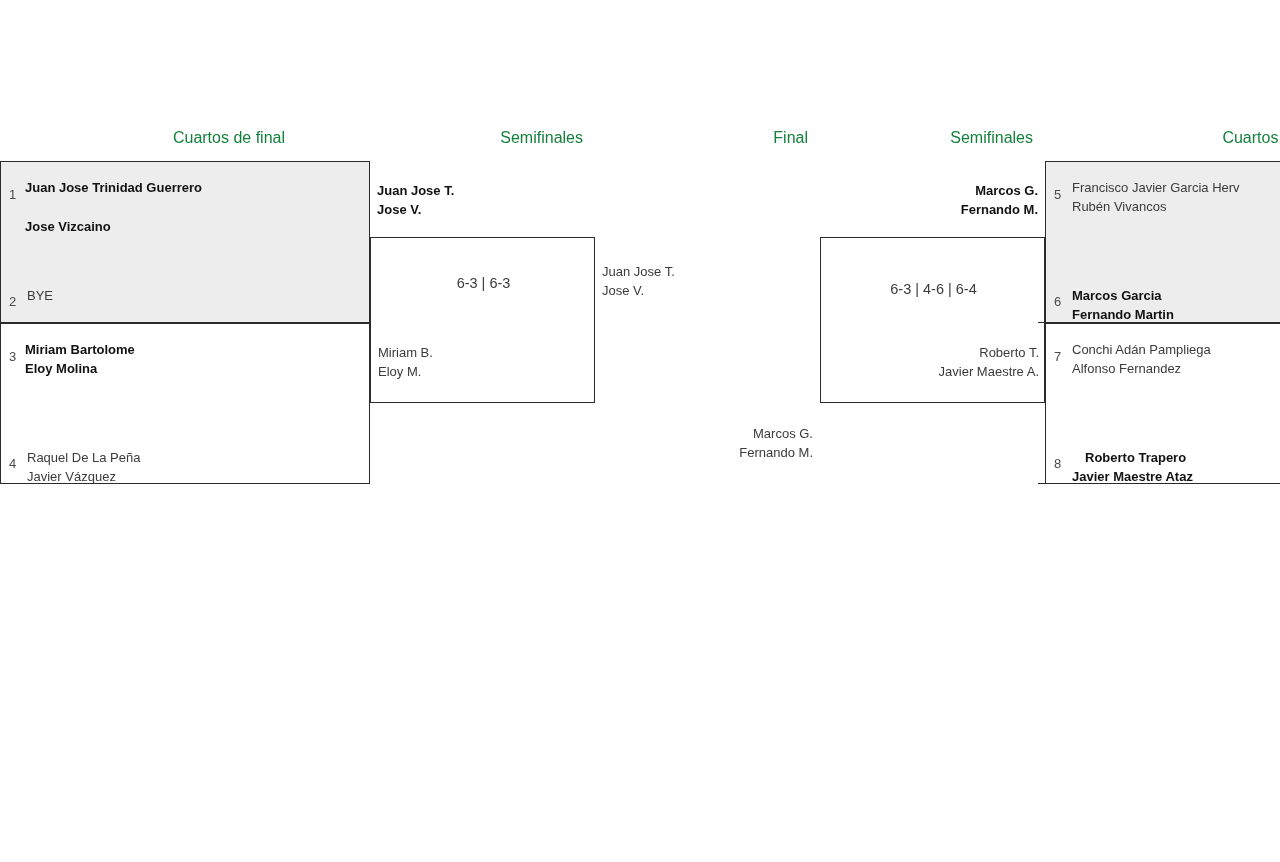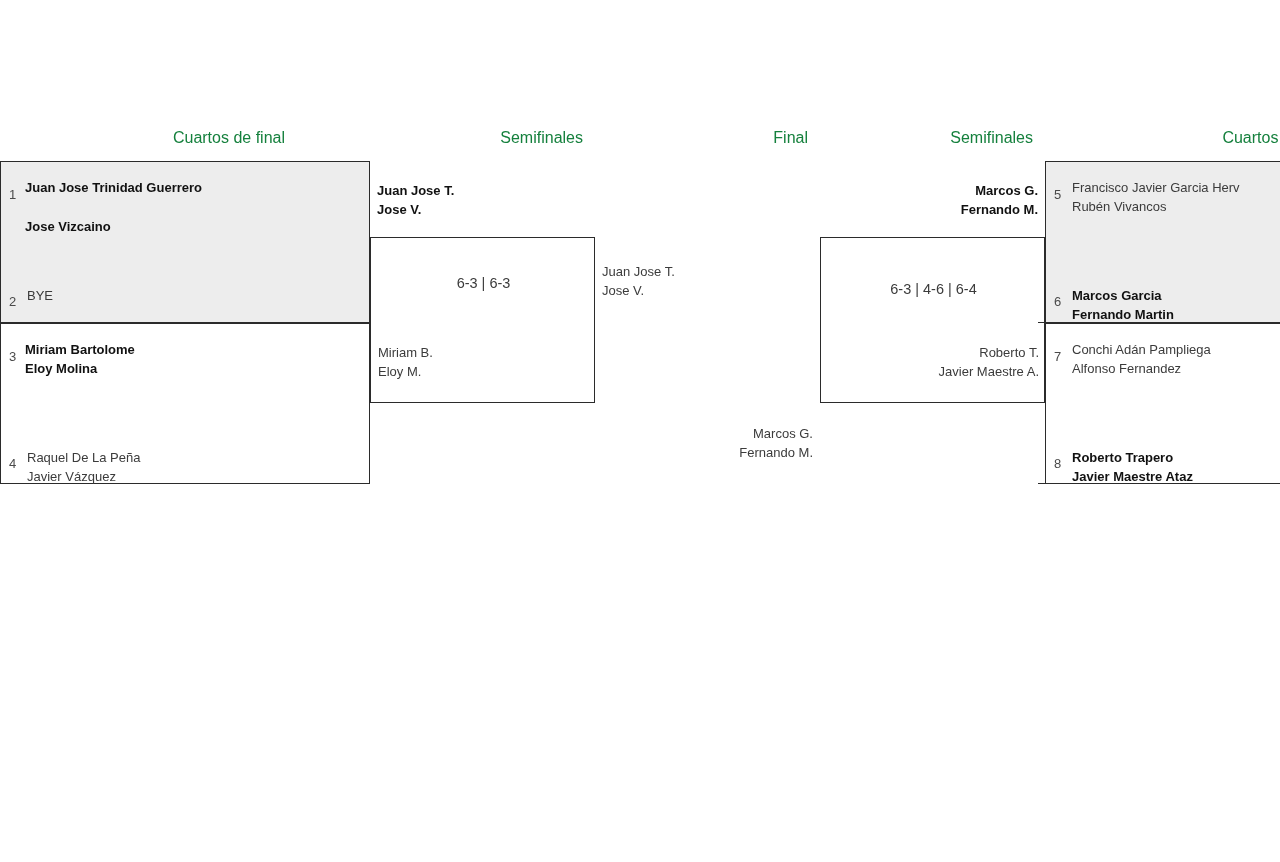--- a/index.html
+++ b/index.html
@@ -191,20 +191,20 @@
   </div>
 
   <div class="match-box" style="left:1045px; top:213px; width:370px; height:161px;">
     <span class="seed" style="left:8px; top:25px;">7</span>
     <span class="team" style="left:26px; top:16px;">Conchi Adán Pampliega</span>
     <span class="team" style="left:26px; top:35px;">Alfonso Fernandez</span>
 
     <span class="score right" style="left:0px; top:70px; width:350px;">6-4 | 1-6 | 4-6</span>
 
     <span class="seed" style="left:8px; top:132px;">8</span>
-    <span class="team winner" style="left:26px; top:124px;">Roberto Trapero</span>
+    <span class="team winner" style="left:39px; top:124px;">Roberto Trapero</span>
     <span class="team winner" style="left:26px; top:143px;">Javier Maestre Ataz</span>
   </div>
 
   <div class="connector" style="left:1038px; top:212px; width:8px; height:1px;"></div>
   <div class="connector" style="left:1038px; top:373px; width:8px; height:1px;"></div>
 
 </div>
 
 </body></html>

